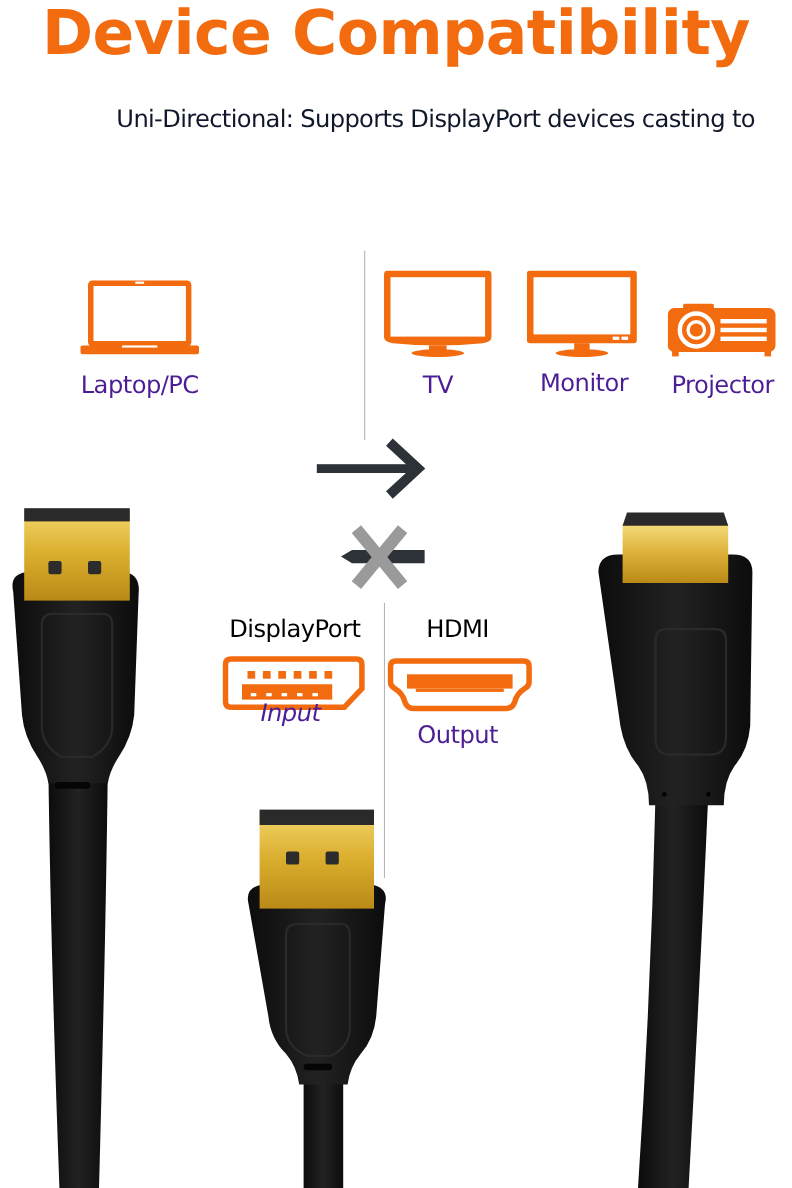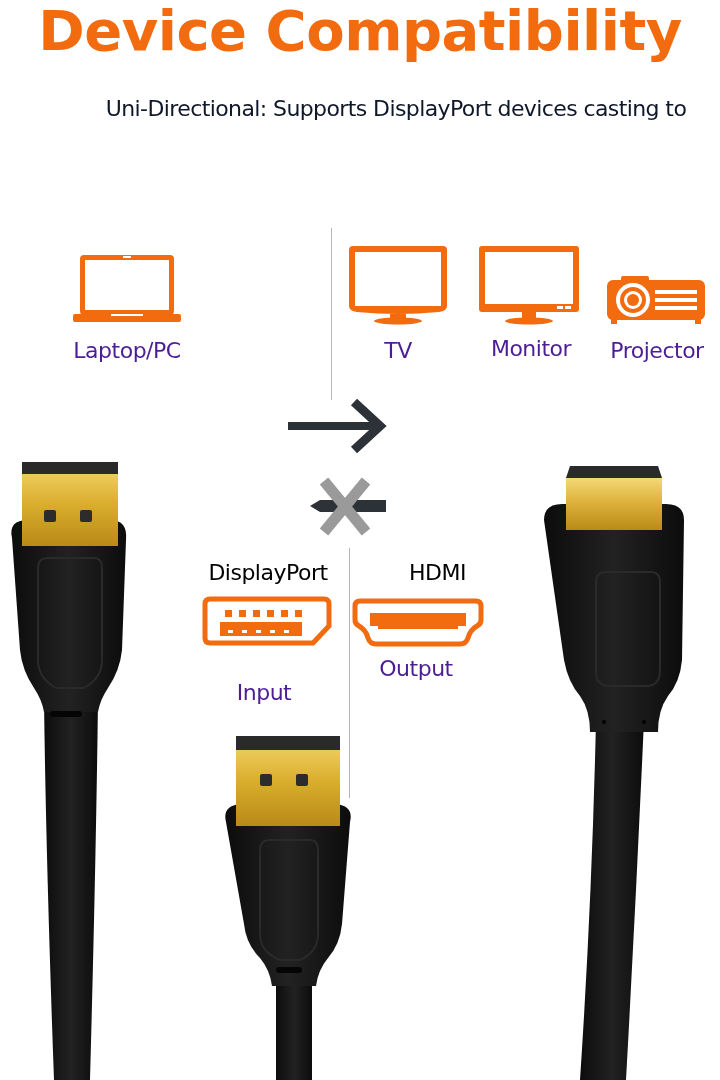--- a/index.html
+++ b/index.html
@@ -117,23 +117,23 @@
     <rect x="93" y="14" width="7" height="7" fill="#f26b0f"></rect>
     <path d="M18 26 H100 V34 H18 Z" fill="#f26b0f"></path>
     <rect x="18" y="34" width="82" height="6" fill="#f26b0f"></rect>
     <rect x="26" y="34" width="5" height="3" fill="#fff"></rect>
     <rect x="40" y="34" width="5" height="3" fill="#fff"></rect>
     <rect x="54" y="34" width="5" height="3" fill="#fff"></rect>
     <rect x="68" y="34" width="5" height="3" fill="#fff"></rect>
     <rect x="82" y="34" width="5" height="3" fill="#fff"></rect>
   </svg>
 </div>
-<div class="label" style="left:214px; top:680px; width:100px;">Input</div>
-
-<div class="label orange-label" style="left:366px; top:560px; width:100px;text-align:right;">HDMI</div>
+<div class="label" style="left:214px; top:636px; width:100px;font-style:italic;">Input</div>
+
+<div class="label orange-label" style="left:366px; top:560px; width:100px;">HDMI</div>
 <div class="abs" style="left:352px; top:598px;">
   <svg width="132" height="50" viewBox="0 0 132 50">
     <path d="M8 3 H124 Q129 3 129 8 V22 Q129 26 125 28 Q118 32 116 40 Q114 46 108 46 H24 Q18 46 16 40 Q14 32 7 28 Q3 26 3 22 V8 Q3 3 8 3 Z" fill="none" stroke="#f26b0f" stroke-width="5"></path>
     <rect x="18" y="15" width="96" height="13" fill="#f26b0f"></rect>
     <rect x="26" y="28" width="80" height="3" fill="#f26b0f"></rect>
   </svg>
 </div>
 <div class="label" style="left:366px; top:656px; width:100px;">Output</div>
 
 <div class="abs" style="left:0; top:460px;">

